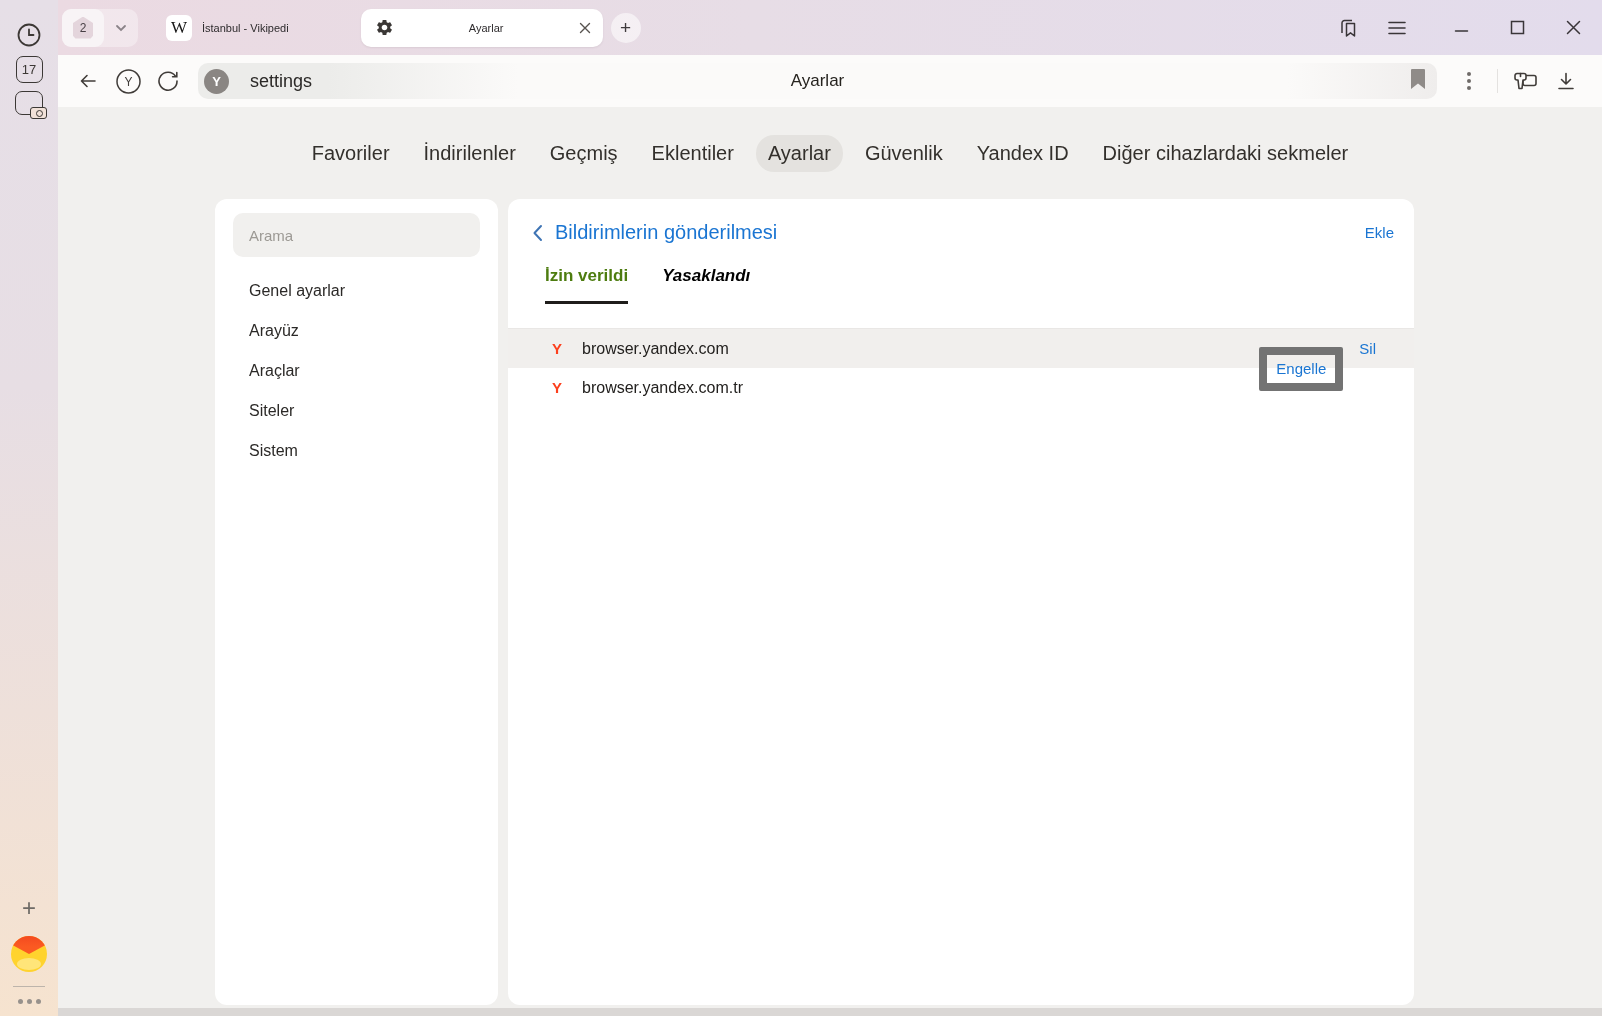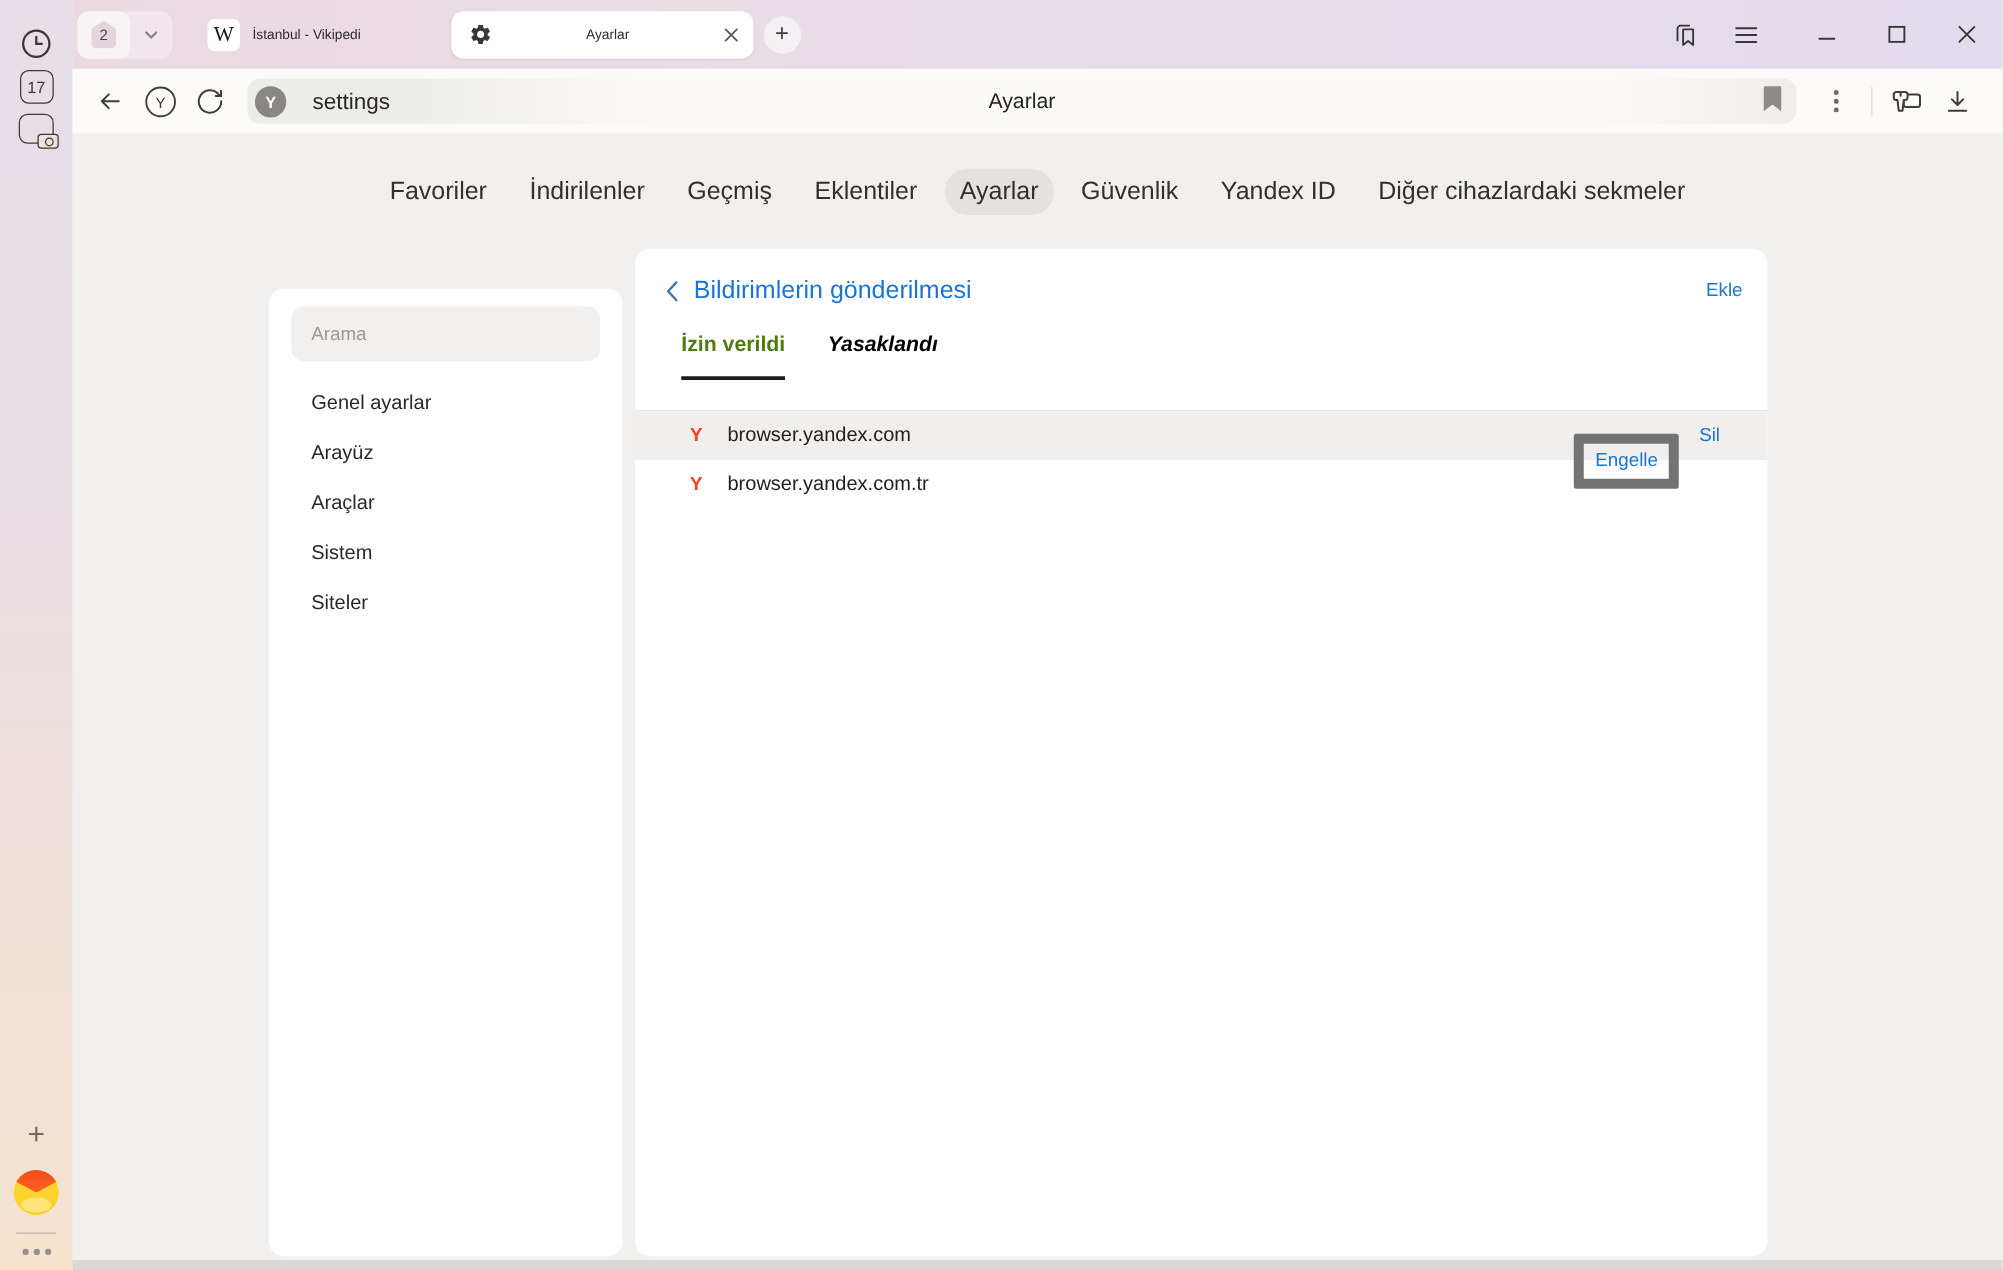--- a/index.html
+++ b/index.html
@@ -66,21 +66,21 @@
   .tool-sep { width:1px; height:24px; background:#e4e2e0; margin:0 6px; flex:0 0 auto; }
 
   
   .content { flex:1; background:#f1f0ee; display:flex; flex-direction:column; overflow:hidden; }
   .settings-nav { margin-top:28px; display:flex; justify-content:center; align-items:center; gap:10px; }
   .nav-item { font-size:20px; color:#33302c; padding:7px 12px; border-radius:18px; cursor:pointer; white-space:nowrap; }
   .nav-item.selected { background:#e4e2df; }
 
   .panels { flex:1; display:flex; gap:10px; margin:27px 0 3px 157px; min-height:0; }
   .panel { background:#ffffff; border-radius:12px; }
-  .panel.left { width:283px; flex:0 0 283px; padding:14px 18px;margin-top:32px; }
+  .panel.left { width:283px; flex:0 0 283px; padding:14px 18px; }
   .panel.right { width:906px; flex:0 0 906px; display:flex; flex-direction:column; }
 
   .search-box { width:100%; height:44px; background:#f1f0ee; border:none; border-radius:10px; padding:0 16px; font-size:15px; font-family:"Liberation Sans", sans-serif; color:#2b2927; outline:none; }
   .search-box::placeholder { color:#9c9994; }
   .side-menu { margin-top:14px; }
   .side-menu-item { height:40px; display:flex; align-items:center; padding-left:16px; font-size:16px; color:#2b2927; cursor:pointer; border-radius:8px; }
 
   .perm-header { display:flex; align-items:center; padding:22px 20px 0 24px; }
   .perm-back { display:flex; align-items:center; cursor:pointer; color:#3e74b4; }
   .perm-title { font-size:20px; color:#1a75d2; margin-left:12px; }
@@ -271,22 +271,22 @@
       </div>
 
       <div class="panels">
 
         <div class="panel left">
           <input class="search-box" type="text" placeholder="Arama" style="">
           <div class="side-menu">
             <div class="side-menu-item">Genel ayarlar</div>
             <div class="side-menu-item">Arayüz</div>
             <div class="side-menu-item">Araçlar</div>
+            <div class="side-menu-item">Siteler</div>
             <div class="side-menu-item">Sistem</div>
-            <div class="side-menu-item">Siteler</div>
           </div>
         </div>
 
         <div class="panel right">
           <div class="perm-header">
             <div class="perm-back">
               <svg width="11" height="18" viewBox="0 0 11 18" fill="none" stroke="#3e74b4" stroke-width="2" stroke-linecap="round" stroke-linejoin="round">
                   <path d="M9 2L2.5 9 9 16"></path>
                 </svg>
             </div>

